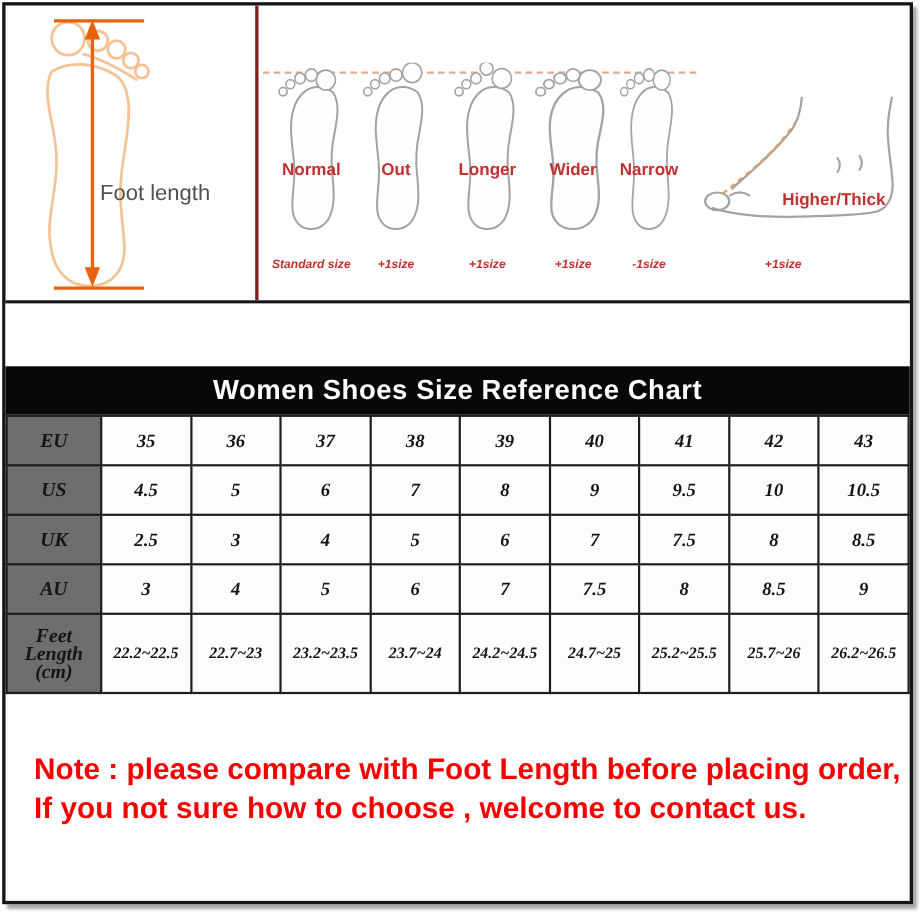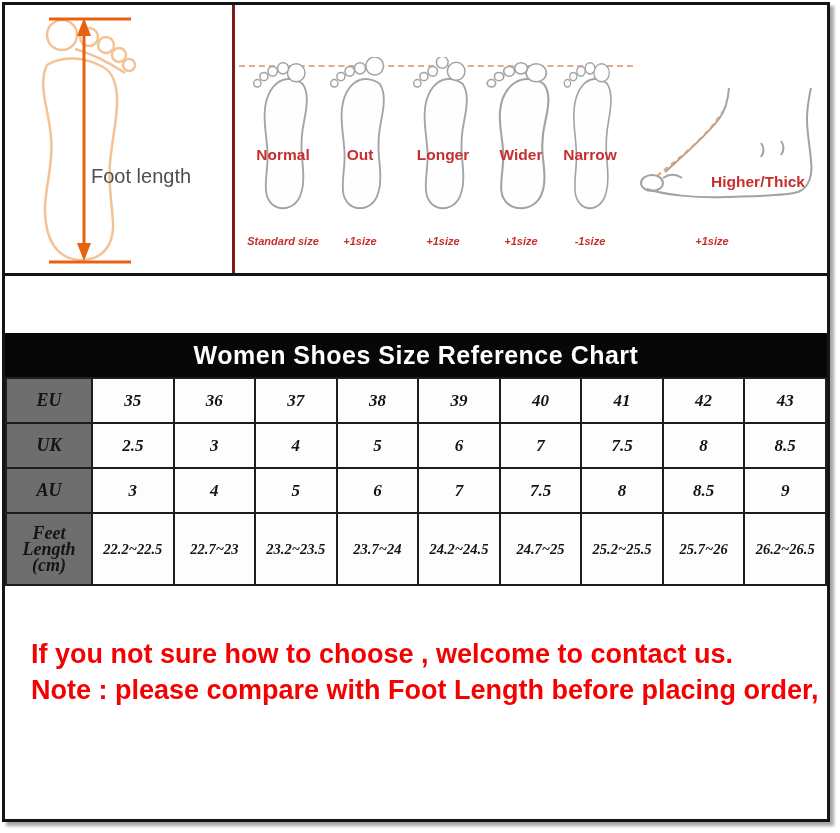--- a/index.html
+++ b/index.html
@@ -207,20 +207,32 @@
           <td>36</td>
           <td>37</td>
           <td>38</td>
           <td>39</td>
           <td>40</td>
           <td>41</td>
           <td>42</td>
           <td>43</td>
         </tr>
         <tr class="r">
+          <th>US</th>
+          <td>4.5</td>
+          <td>5</td>
+          <td>6</td>
+          <td>7</td>
+          <td>8</td>
+          <td>9</td>
+          <td>9.5</td>
+          <td>10</td>
+          <td>10.5</td>
+        </tr>
+        <tr class="r">
           <th>UK</th>
           <td>2.5</td>
           <td>3</td>
           <td>4</td>
           <td>5</td>
           <td>6</td>
           <td>7</td>
           <td>7.5</td>
           <td>8</td>
           <td>8.5</td>
@@ -249,18 +261,18 @@
           <td>24.2~24.5</td>
           <td>24.7~25</td>
           <td>25.2~25.5</td>
           <td>25.7~26</td>
           <td>26.2~26.5</td>
         </tr>
       </tbody>
     </table>
 
     <div class="note">
+      <div>Note : please compare with Foot Length before placing order,</div>
       <div>If you not sure how to choose , welcome to contact us.</div>
-      <div>Note : please compare with Foot Length before placing order,</div>
     </div>
 
   </div>
 </div>
 
 </body></html>

